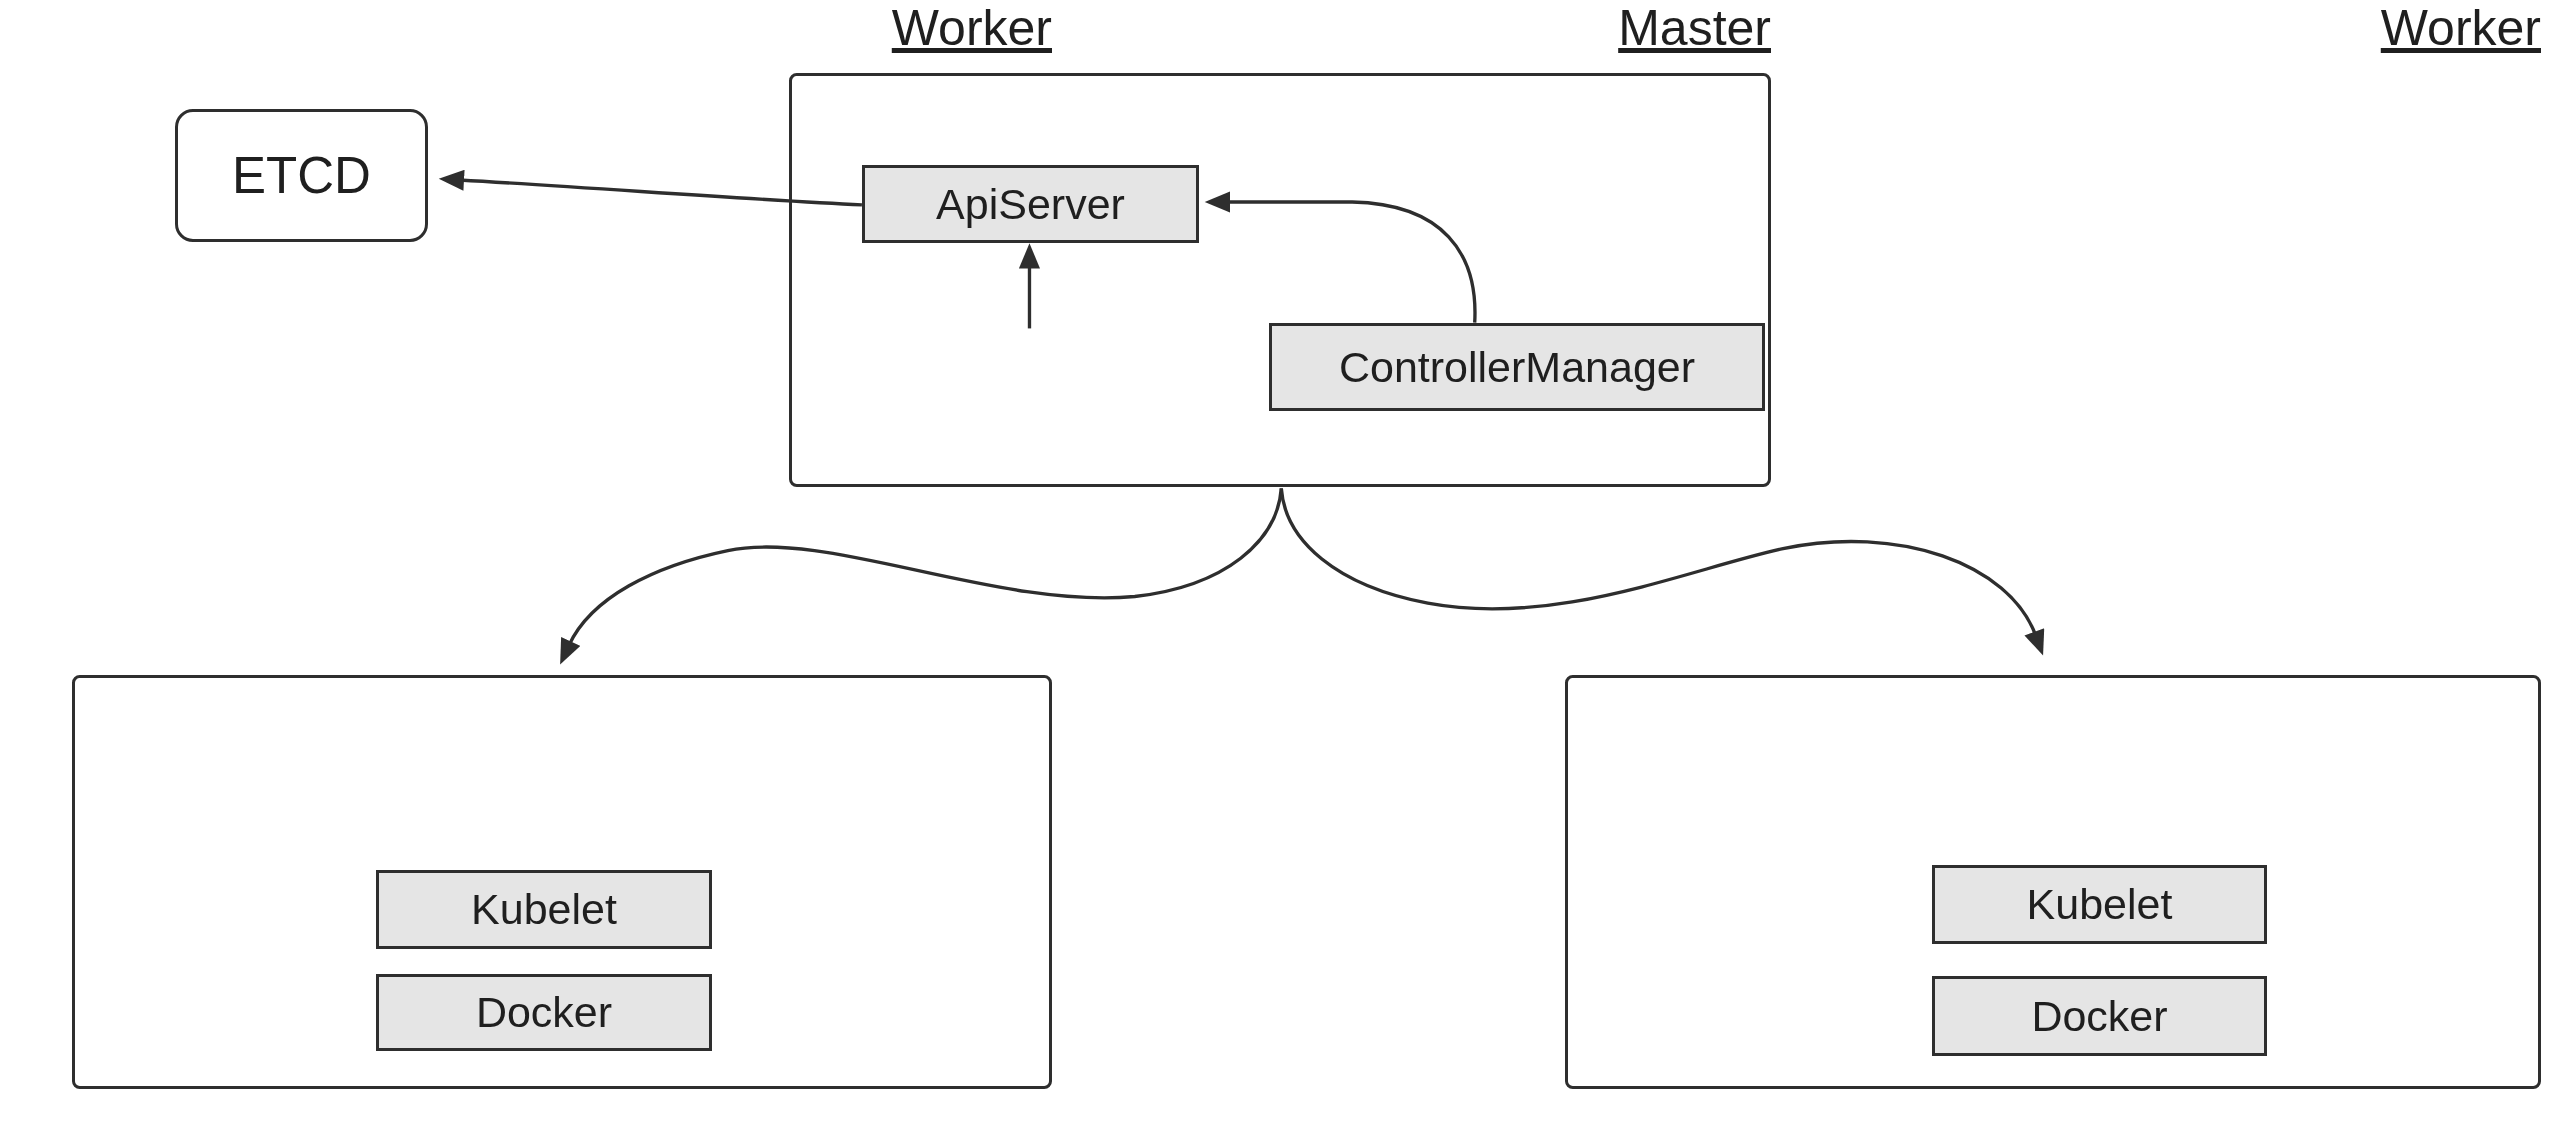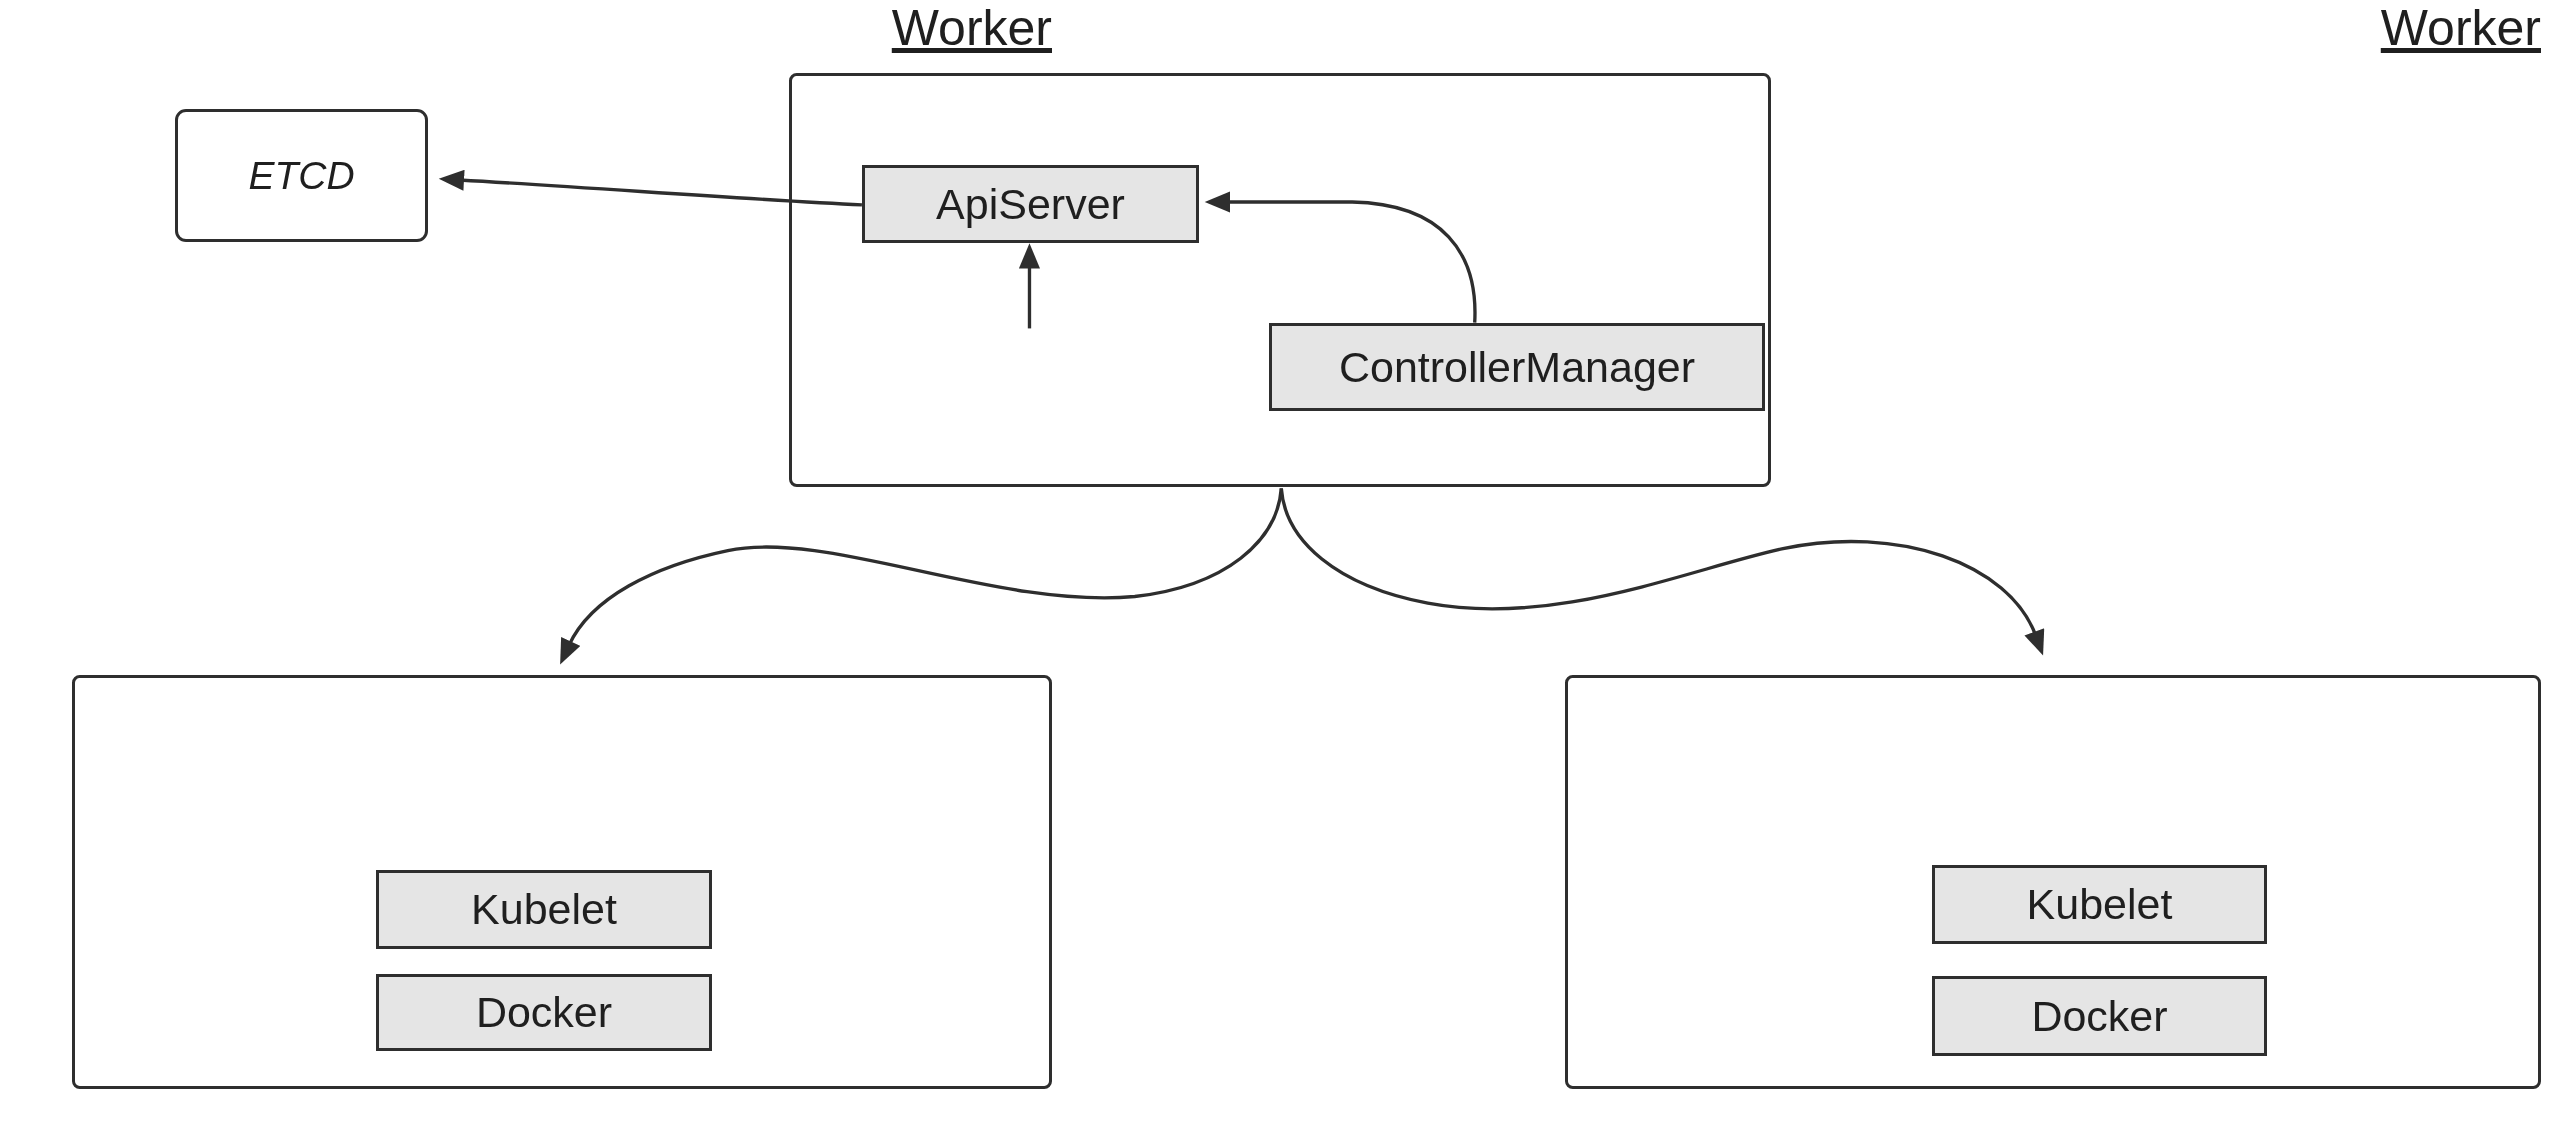--- a/index.html
+++ b/index.html
@@ -25,26 +25,25 @@
     position: absolute;
     background: #ffffff;
     border: 3.8px solid #2e2e2e;
     box-sizing: border-box;
   }
   .container-node {
     border-radius: 7.7px;
     background: transparent;
   }
   .etcd-node {
-    border-radius: 11px;
+    border-radius: 18px;
     display: flex;
     align-items: center;
     justify-content: center;
-    font-size: 39px;
-    font-style: italic;
+    font-size: 51px;
   }
   .title-label {
     position: absolute;
     left: 0; right: 0;
     text-align: right;
     font-size: 50px;
     line-height: 56px;
     white-space: nowrap;
     text-decoration: underline;
   }
@@ -95,20 +94,21 @@
     <path class="edge" d="M 1338 510 C 1334 565, 1280 612, 1185 623 C 1040 636, 865 553, 760 575 C 683 591, 617 624, 594 674" marker-end="url(#arrow)"></path>
 
     <path class="edge" d="M 1338 510 C 1342 565, 1396 612, 1491 630 C 1625 655, 1762 595, 1862 573 C 1982 548, 2098 588, 2126 664" marker-end="url(#arrow)"></path>
   </svg>
 
   <div id="etcd" class="node etcd-node">
     <span>ETCD</span>
   </div>
 
   <div id="master" class="node container-node"></div>
+  <div class="title-label" style="left:789px; width:982px; right:auto;">Master</div>
 
   <div id="apiserver" class="node inner-box">
     <span>ApiServer</span>
   </div>
 
 
   <div id="controller-manager" class="node inner-box">
     <span>ControllerManager</span>
   </div>
 

